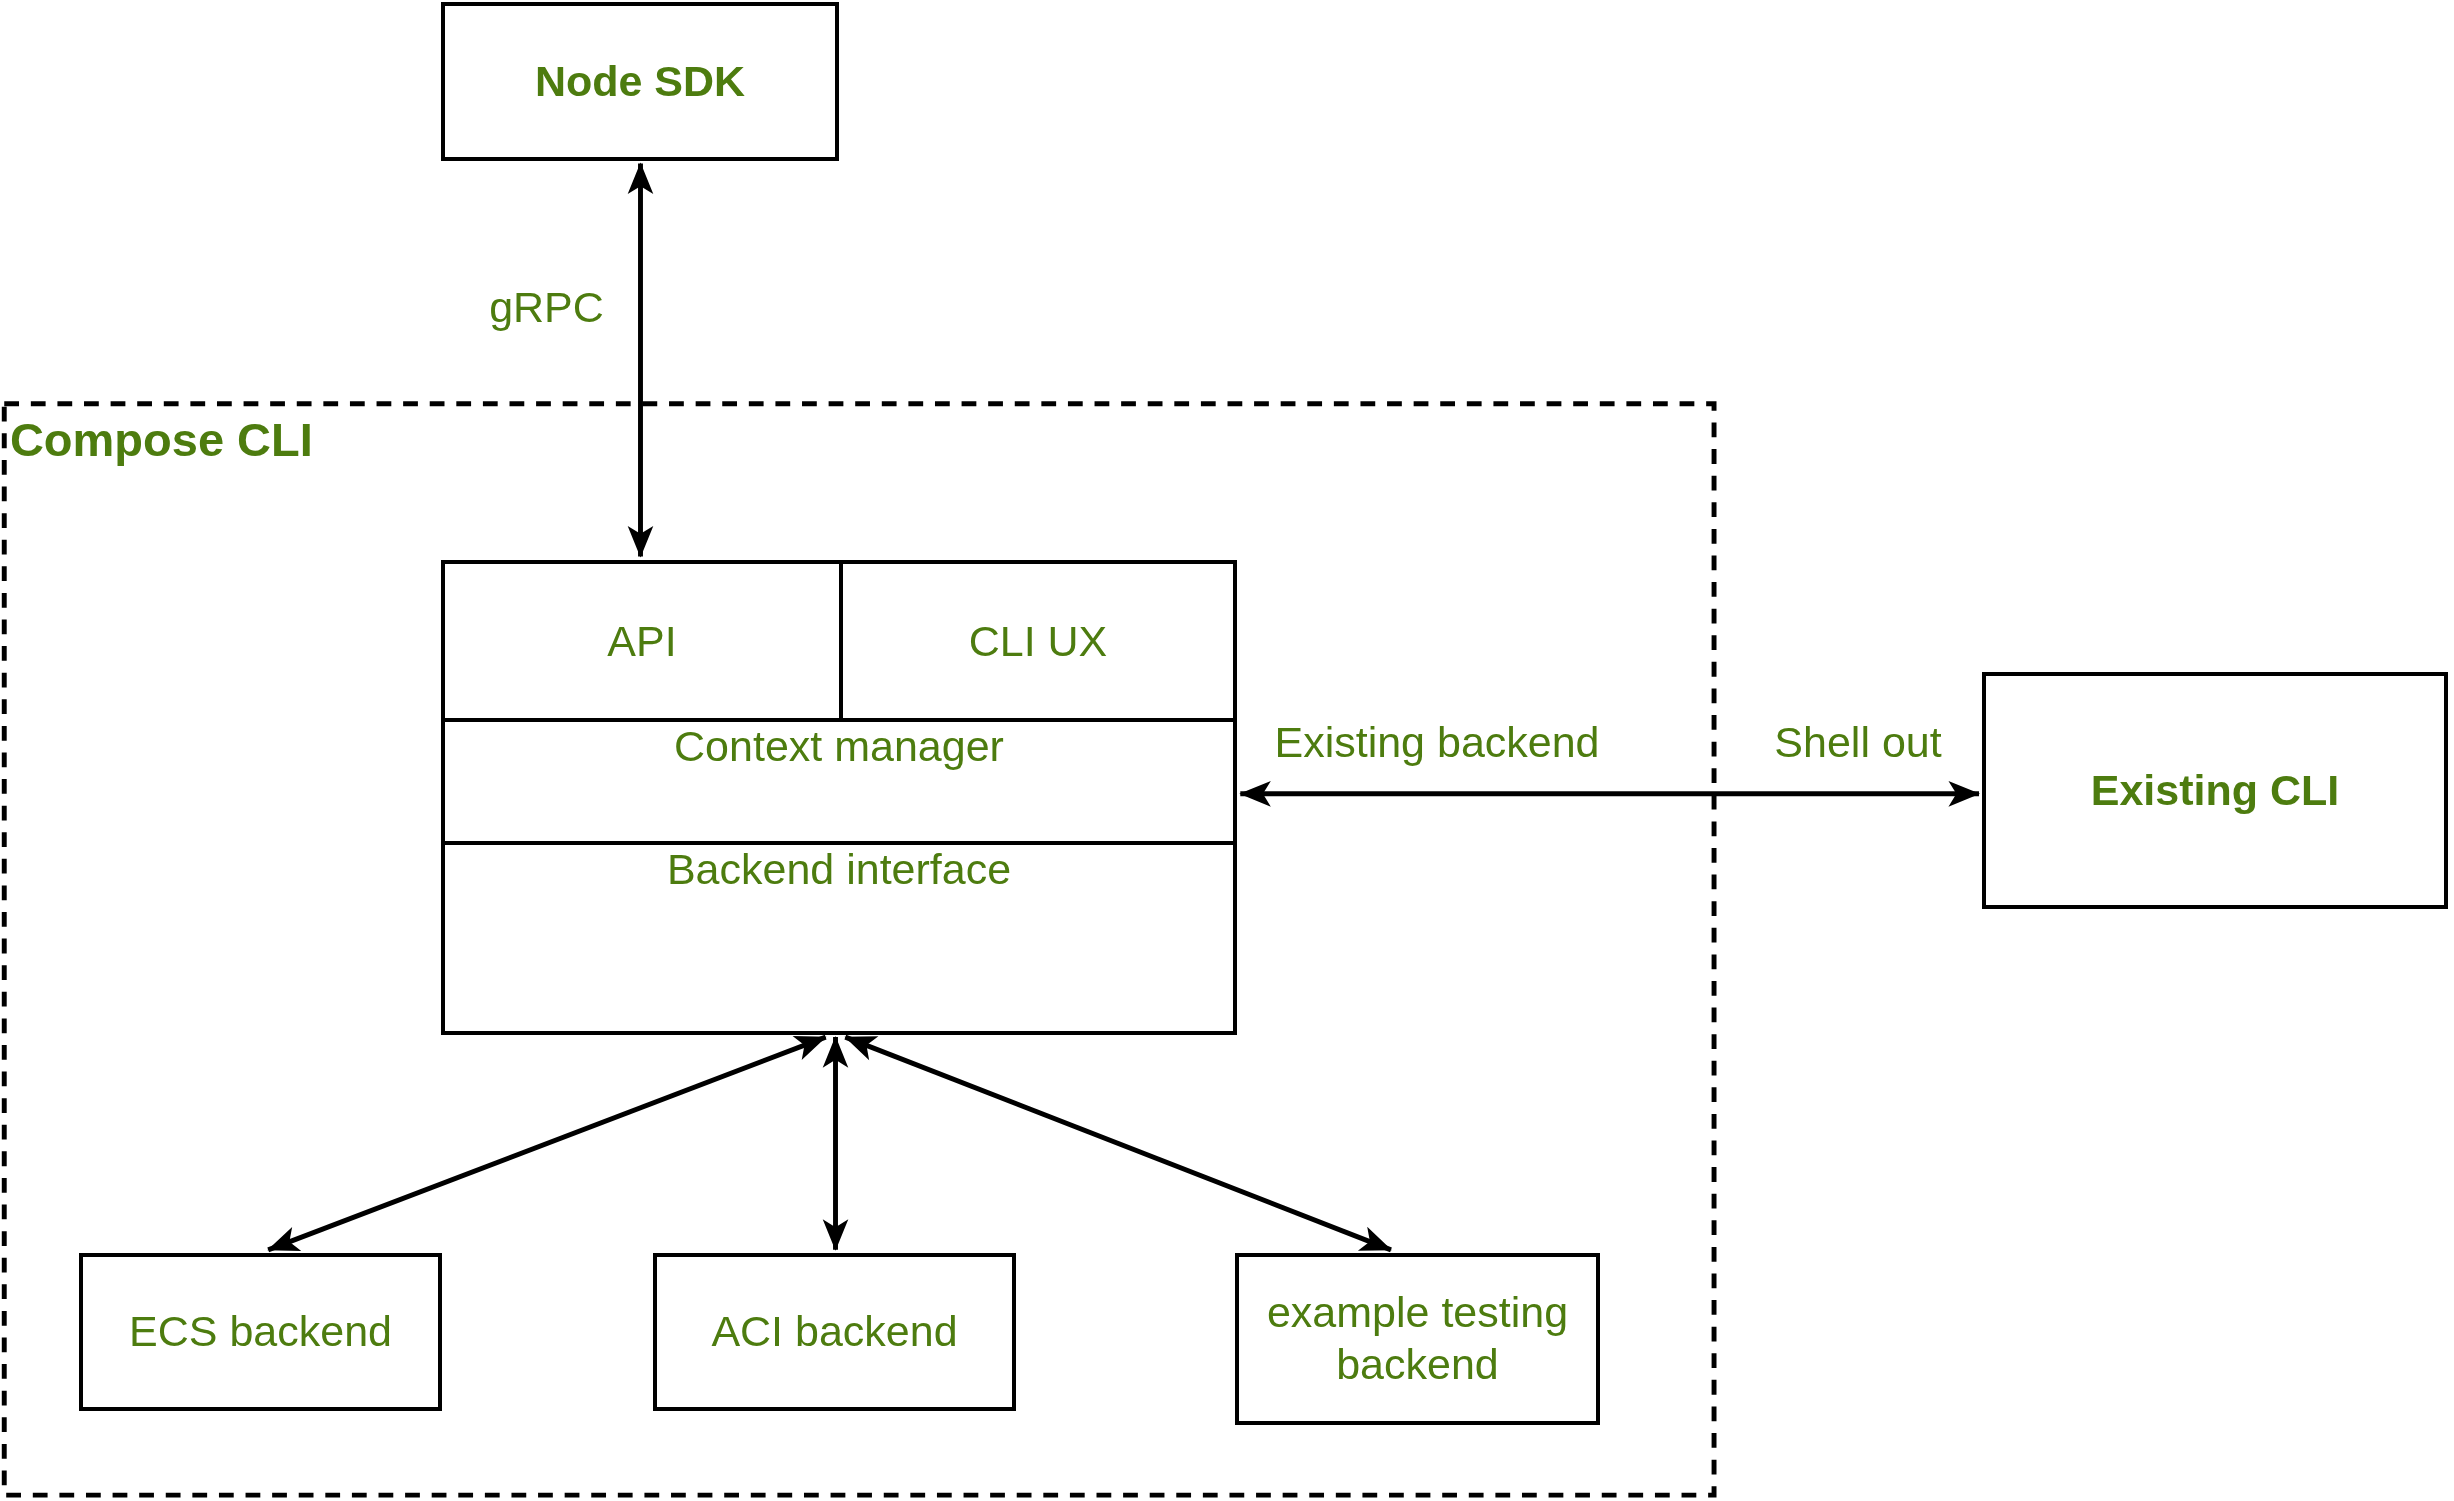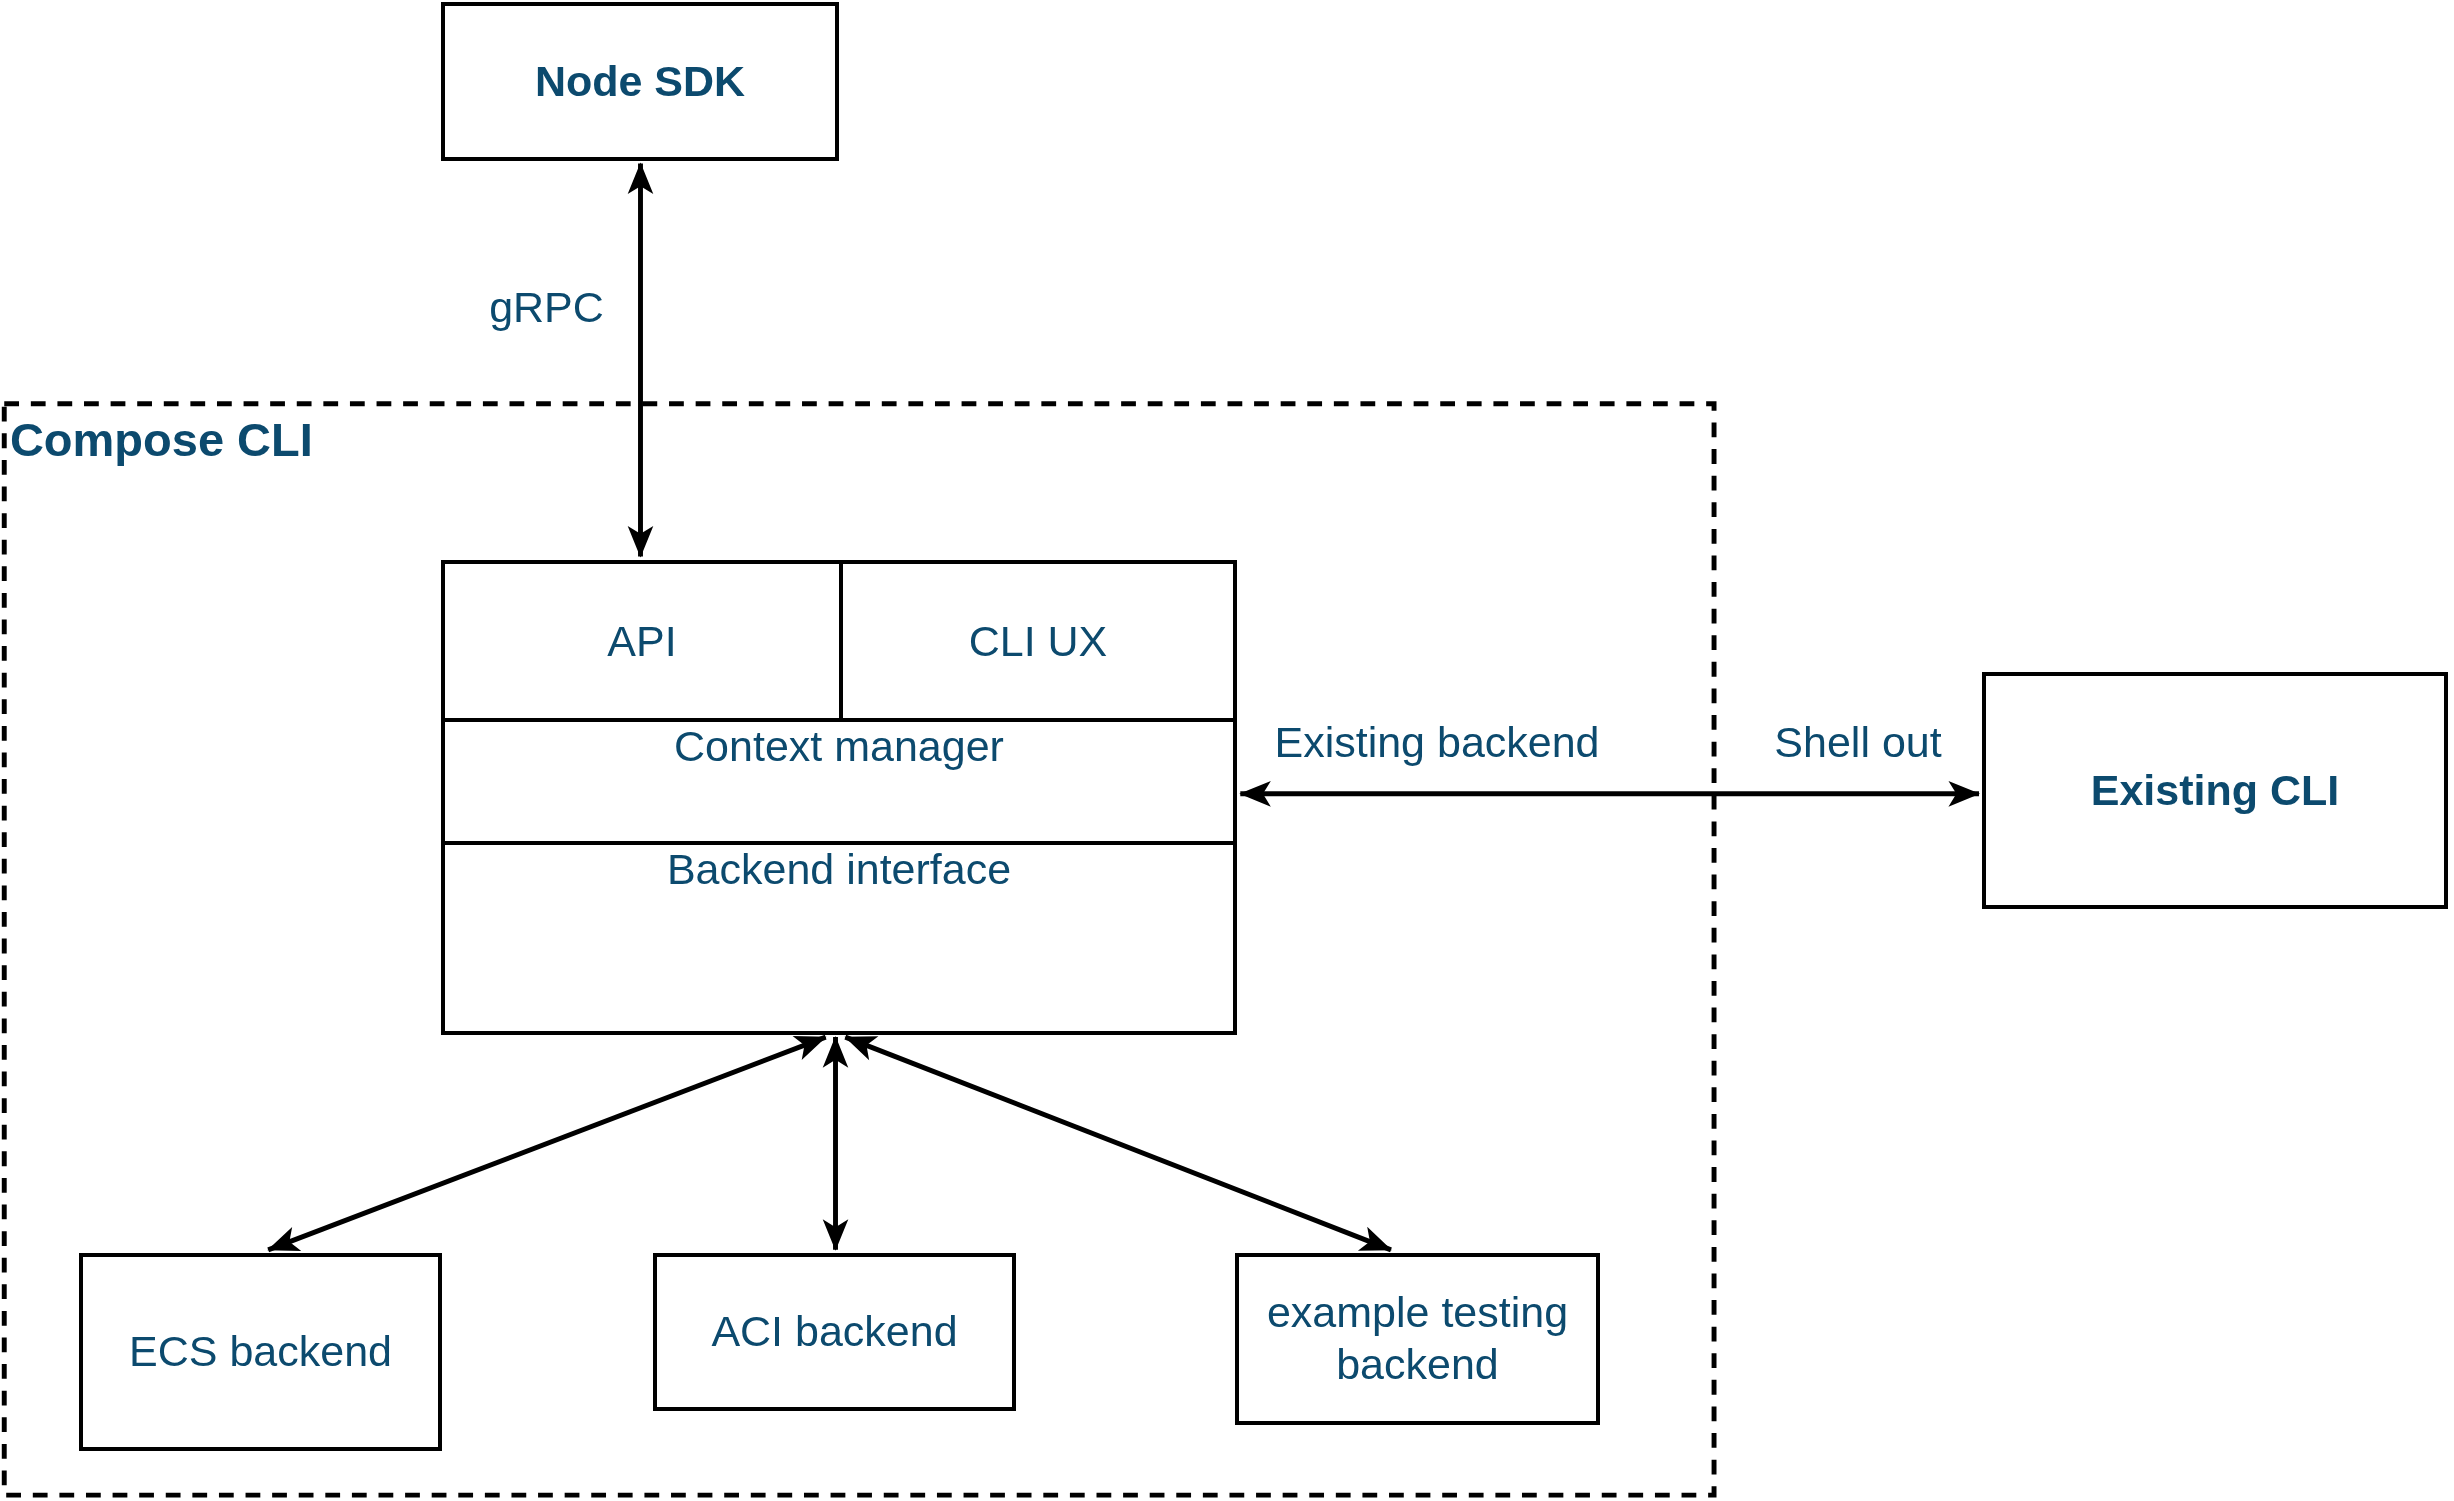--- a/index.html
+++ b/index.html
@@ -9,21 +9,21 @@
     width: 2455px;
     height: 1501px;
     overflow: hidden;
   }
   .canvas {
     position: relative;
     width: 2455px;
     height: 1501px;
     background: #ffffff;
     font-family: "Liberation Sans", sans-serif;
-    color: #0c4a6e;
+    color: #4d7c0f;
   }
   svg.wires {
     position: absolute;
     left: 0; top: 0;
     width: 2455px;
     height: 1501px;
   }
   .box {
     position: absolute;
     box-sizing: border-box;
@@ -133,21 +133,21 @@
     </div>
   </div>
 
   <div class="edge-label" style="left:1240px; top:717px; width:394px;">Existing backend</div>
   <div class="edge-label" style="left:1720px; top:717px; width:276px;">Shell out</div>
 
   <div class="box bold" style="left:1982px; top:672px; width:466px; height:237px;">
     <span>Existing CLI</span>
   </div>
 
-  <div class="box" style="left:79px; top:1253px; width:363px; height:198px;">
+  <div class="box" style="left:79px; top:1253px; width:363px; height:158px;">
     <span>ECS backend</span>
   </div>
 
   <div class="box" style="left:653px; top:1253px; width:363px; height:158px;">
     <span>ACI backend</span>
   </div>
 
   <div class="box" style="left:1235px; top:1253px; width:365px; height:172px; padding:0 21px;">
     <span>example testing backend</span>
   </div>

